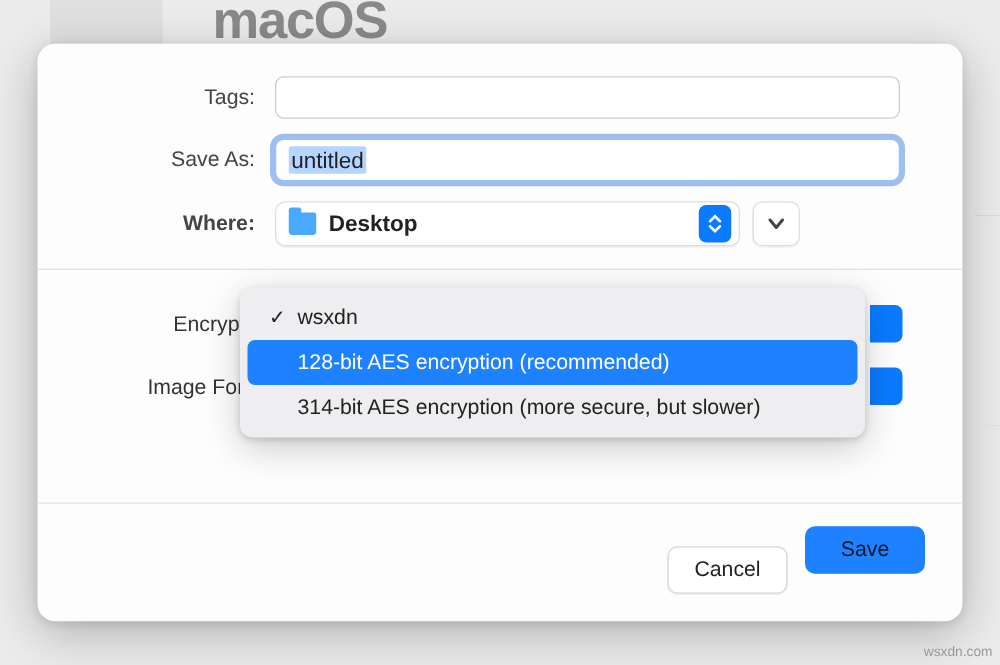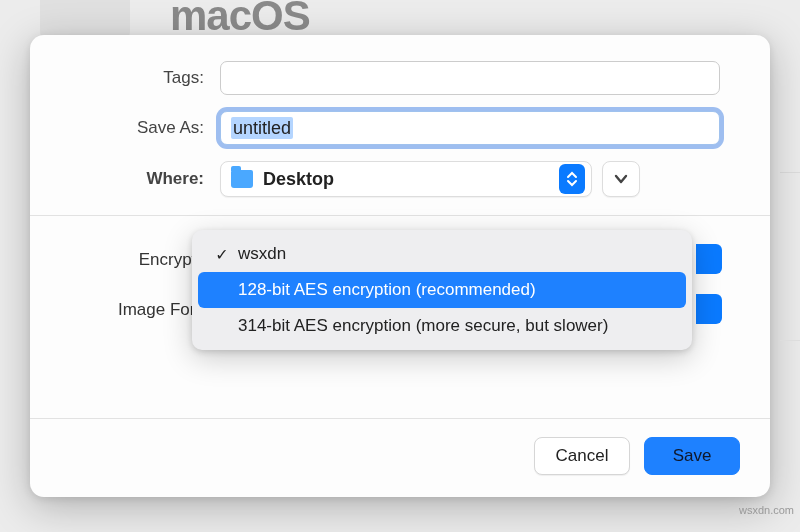--- a/index.html
+++ b/index.html
@@ -217,29 +217,30 @@
       align-items: center;
       justify-content: center;
       padding: 0 20px;
       cursor: pointer;
     }
     .btn.secondary {
       background: #fff;
       border: 1px solid #d6d6d6;
       color: #222;
       box-shadow: 0 1px 1px rgba(0,0,0,0.06);
+      margin-top: 16px;
     }
     .btn.primary {
       background: #1e81ff;
       border: 1px solid #1e81ff;
       color: #0f172a;
     }
     .watermark {
       position: absolute;
-      bottom: 16px;
+      bottom: 4px;
       right: 6px;
       font-size: 11px;
       color: #999;
     }
     .side-lines::before, .side-lines::after {
       content:'';
       position:absolute;
       right:0;
       width:20px;
       height:1px;

